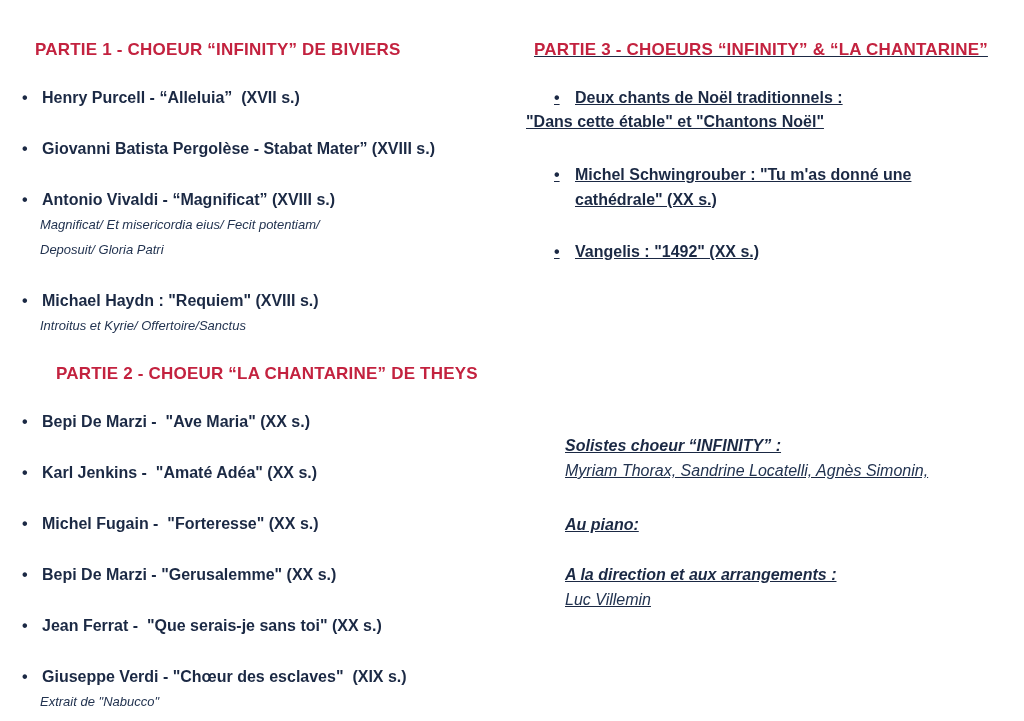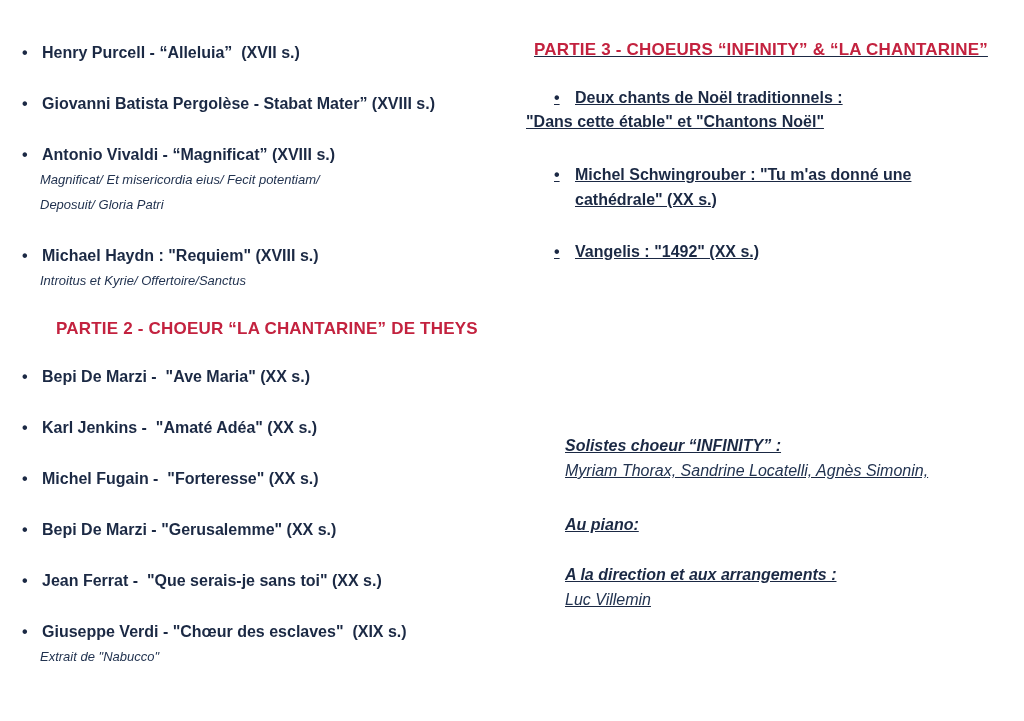--- a/index.html
+++ b/index.html
@@ -88,20 +88,21 @@
   }
   .credit-line.tall { line-height: 27px; }
   .credit-block-2 { margin-top: 29px; }
   .credit-block-3 { margin-top: 25px; }
 </style>
 </head>
 <body>
 
 <div class="col col-left">
 
+  <div class="section-title">PARTIE 1 - CHOEUR “INFINITY” DE BIVIERS</div>
 
   <div class="item">
     <span class="bullet">•</span>
     <div class="item-content">
       <div class="item-text">Henry Purcell - “Alleluia”  (XVII s.)</div>
     </div>
   </div>
 
   <div class="item">
     <span class="bullet">•</span>

